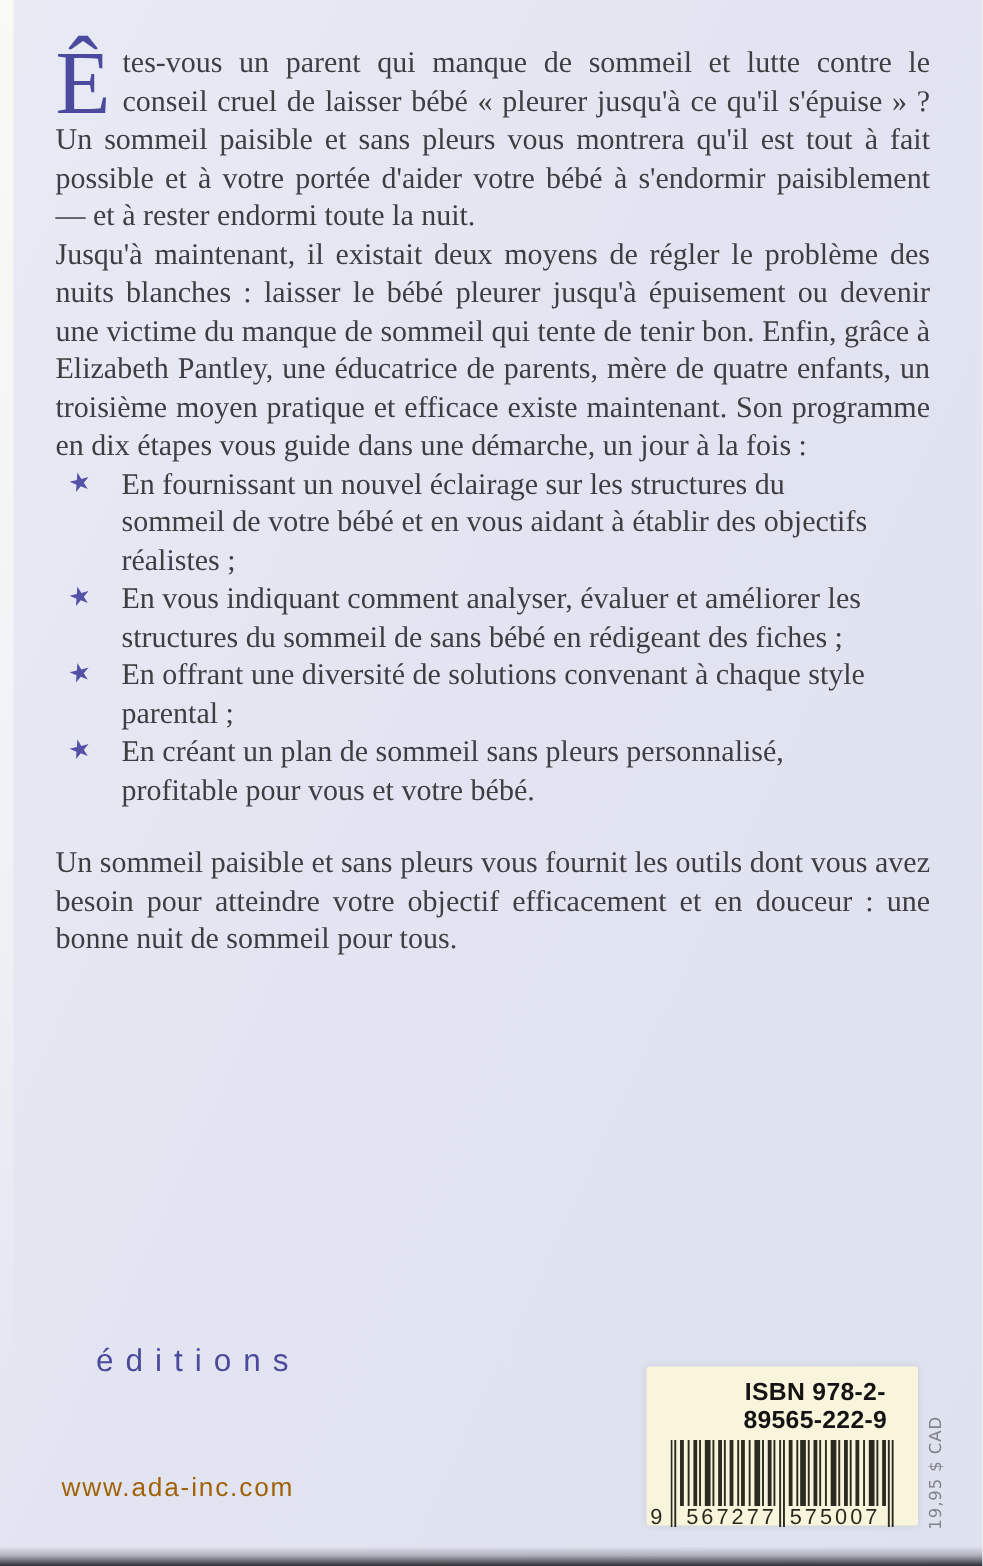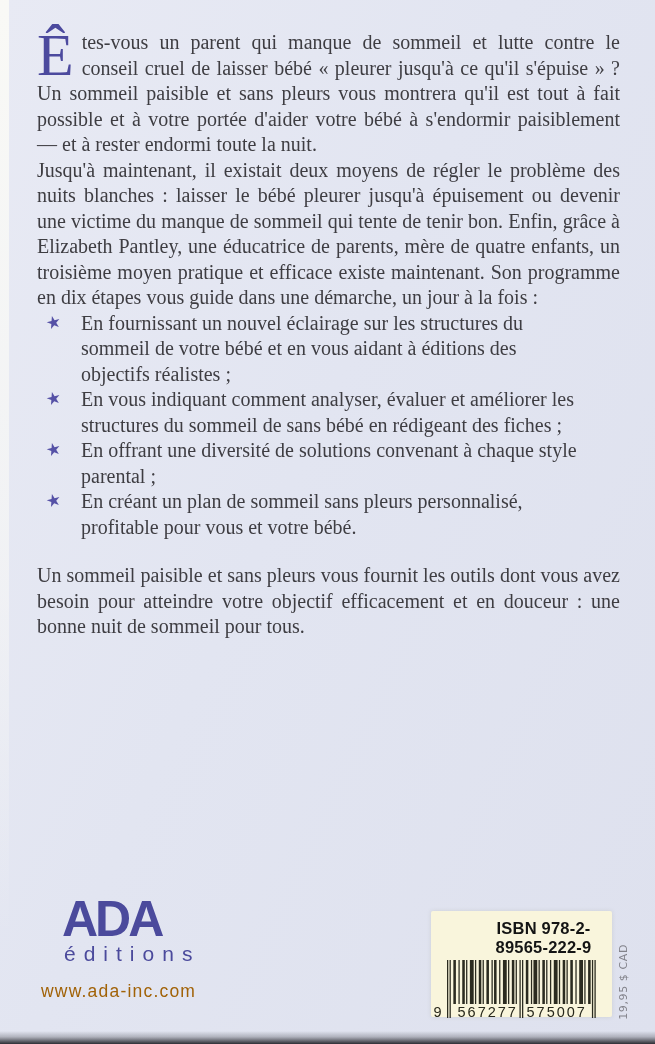--- a/index.html
+++ b/index.html
@@ -115,21 +115,21 @@
 
 <div class="copy">
 
   <p class="p1"><span class="dropcap">Ê</span><span>tes-vous un parent qui manque de sommeil et lutte contre le conseil cruel de laisser bébé « pleurer jusqu'à ce qu'il s'épuise » ? Un sommeil paisible et sans pleurs vous montrera qu'il est tout à fait possible et à votre portée d'aider votre bébé à s'endormir paisiblement — et à rester endormi toute la nuit.</span></p>
 
   <p class="p2">Jusqu'à maintenant, il existait deux moyens de régler le problème des nuits blanches : laisser le bébé pleurer jusqu'à épuisement ou devenir une victime du manque de sommeil qui tente de tenir bon. Enfin, grâce à Elizabeth Pantley, une éducatrice de parents, mère de quatre enfants, un troisième moyen pratique et efficace existe maintenant. Son programme en dix étapes vous guide dans une démarche, un jour à la fois :</p>
 
   <ul class="bullets">
     <li>
       <span class="star">★</span>
-      <span class="bullet-text">En fournissant un nouvel éclairage sur les structures du sommeil de votre bébé et en vous aidant à éditions des objectifs réalistes ;</span>
+      <span class="bullet-text">En fournissant un nouvel éclairage sur les structures du sommeil de votre bébé et en vous aidant à établir des objectifs réalistes ;</span>
     </li>
     <li>
       <span class="star">★</span>
       <span class="bullet-text">En vous indiquant comment analyser, évaluer et améliorer les structures du sommeil de sans bébé en rédigeant des fiches ;</span>
     </li>
     <li>
       <span class="star">★</span>
       <span class="bullet-text">En offrant une diversité de solutions convenant à chaque style parental ;</span>
     </li>
     <li>
@@ -137,21 +137,20 @@
       <span class="bullet-text">En créant un plan de sommeil sans pleurs personnalisé, profitable pour vous et votre bébé.</span>
     </li>
   </ul>
 
   <p class="p3">Un sommeil paisible et sans pleurs vous fournit les outils dont vous avez besoin pour atteindre votre objectif efficacement et en douceur : une bonne nuit de sommeil pour tous.</p>
 
 
 </div>
 
 <div class="publisher">
-  <div class="logo-ada">ADA</div>
   <div class="logo-editions">éditions</div>
 </div>
 
 <div class="contact">
   <div>www.ada-inc.com</div>
 </div>
 
 <div class="sticker">
   <div class="isbn">ISBN 978-2-89565-222-9</div>
   <div class="barcode">

